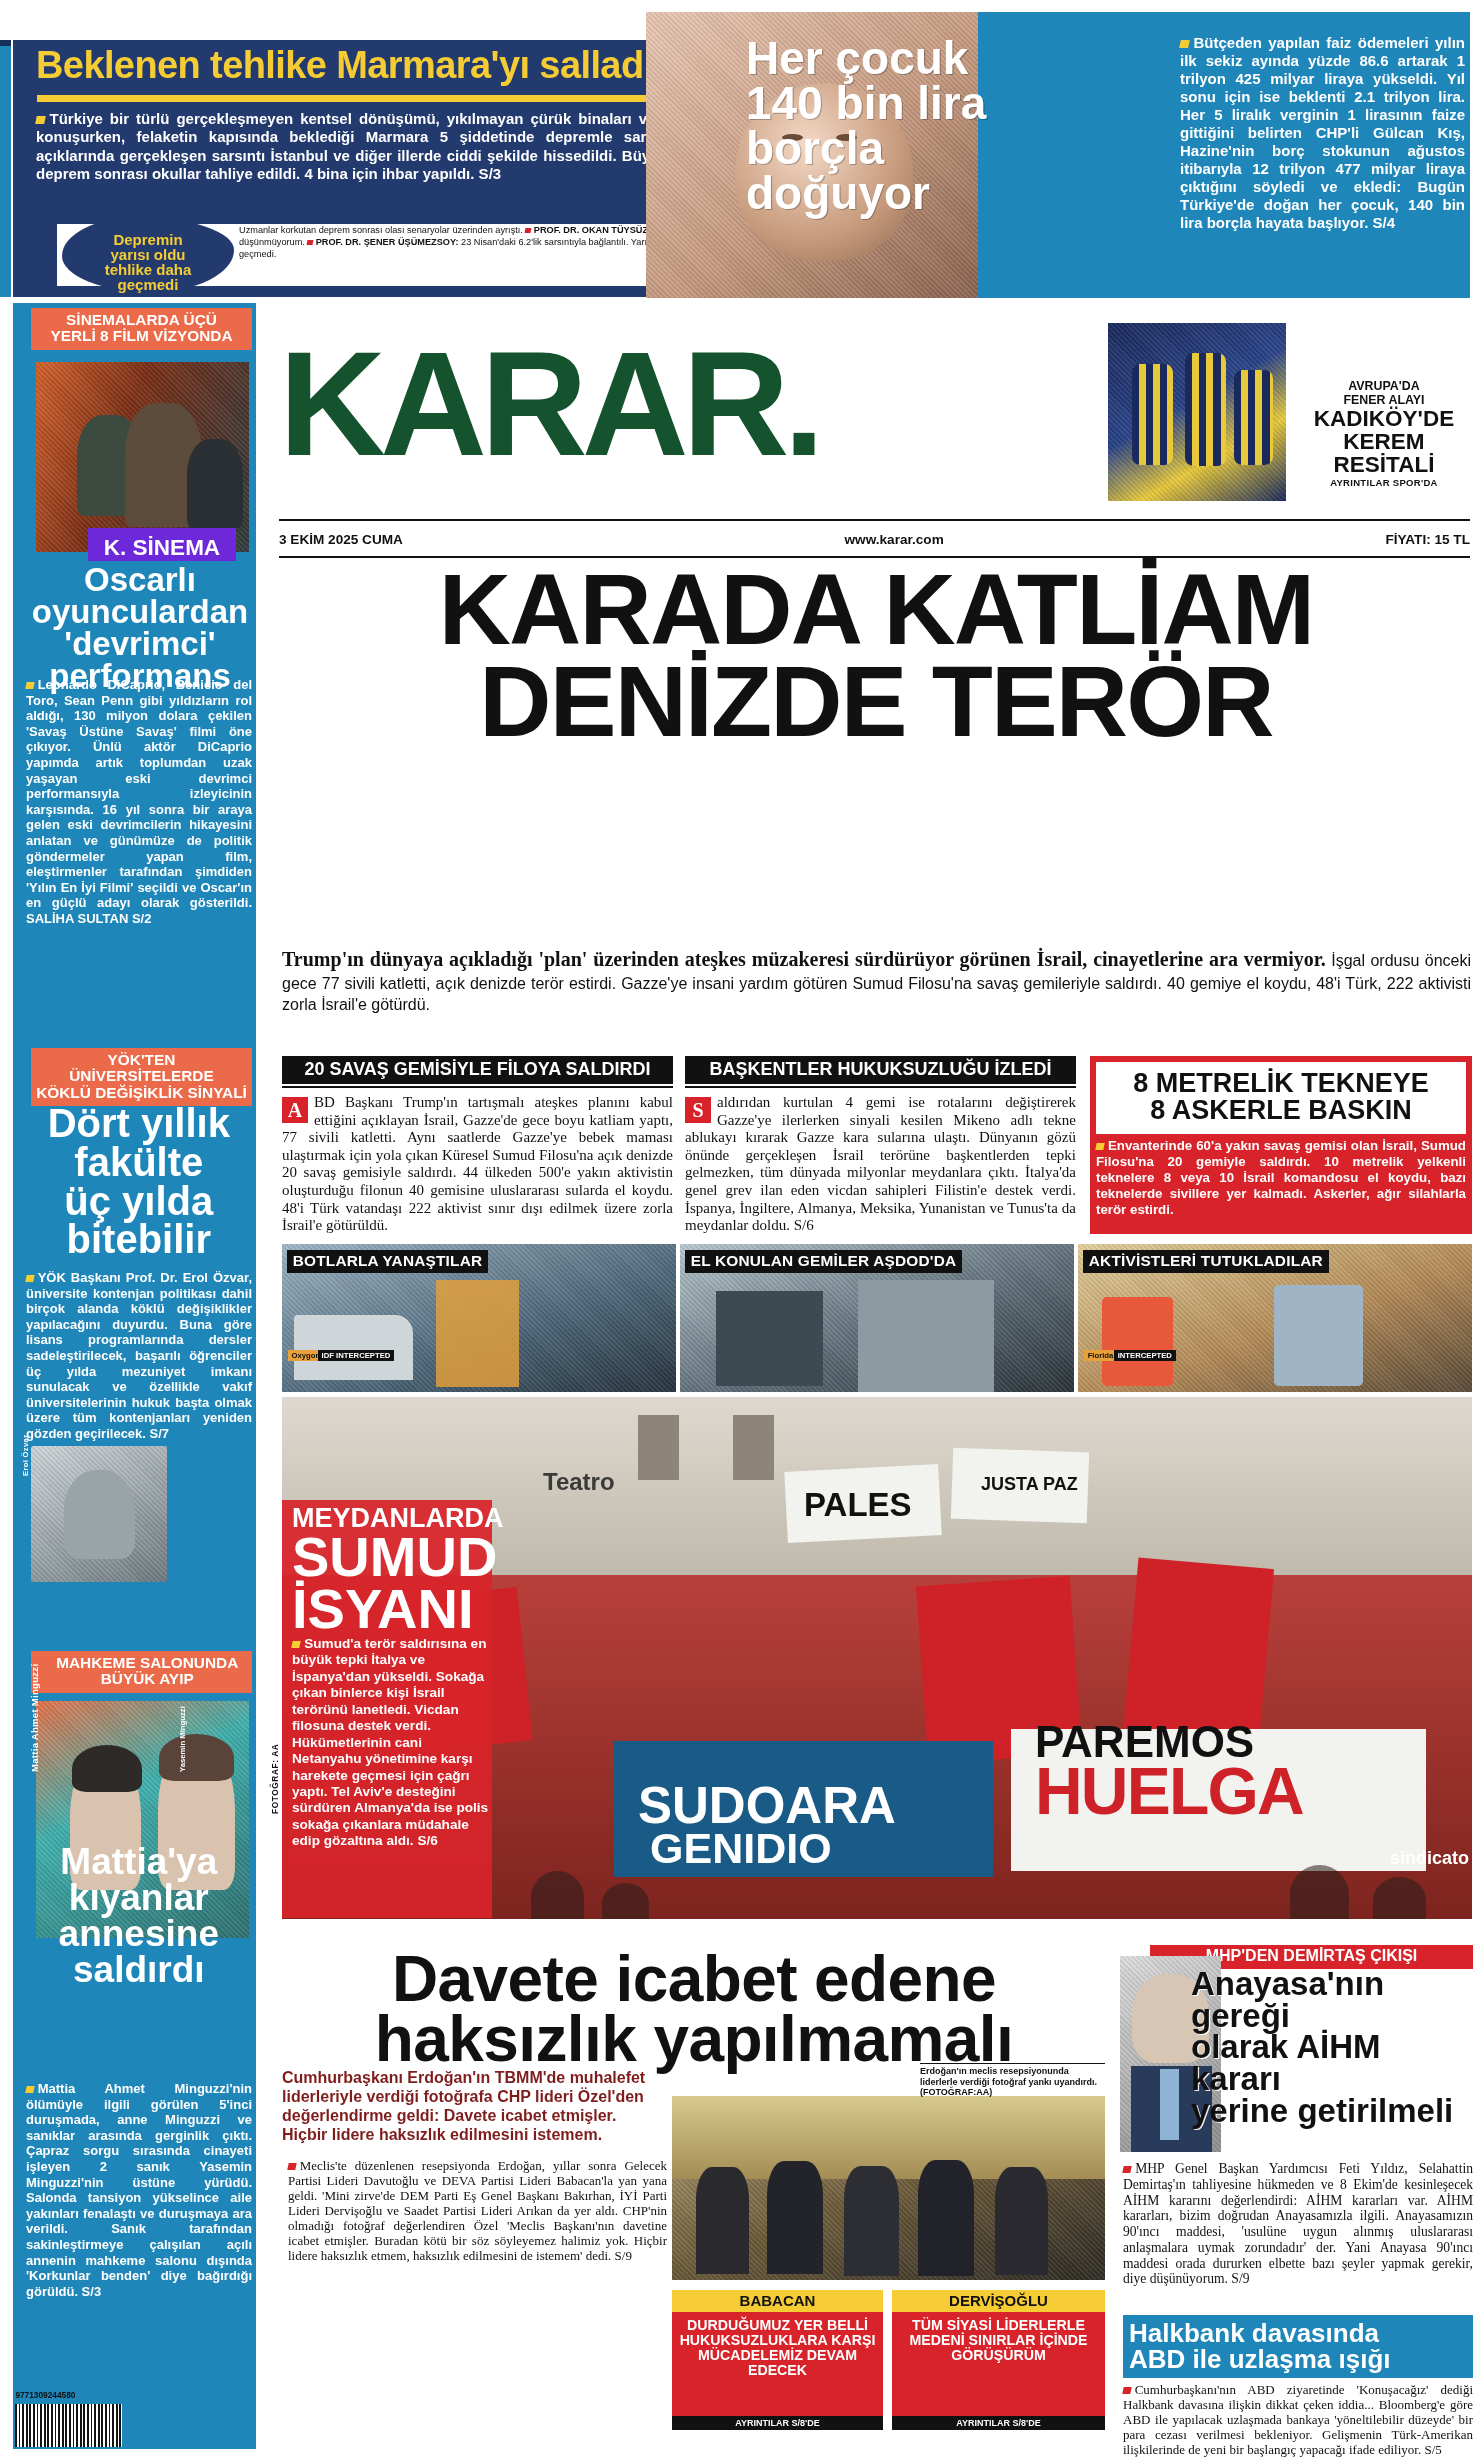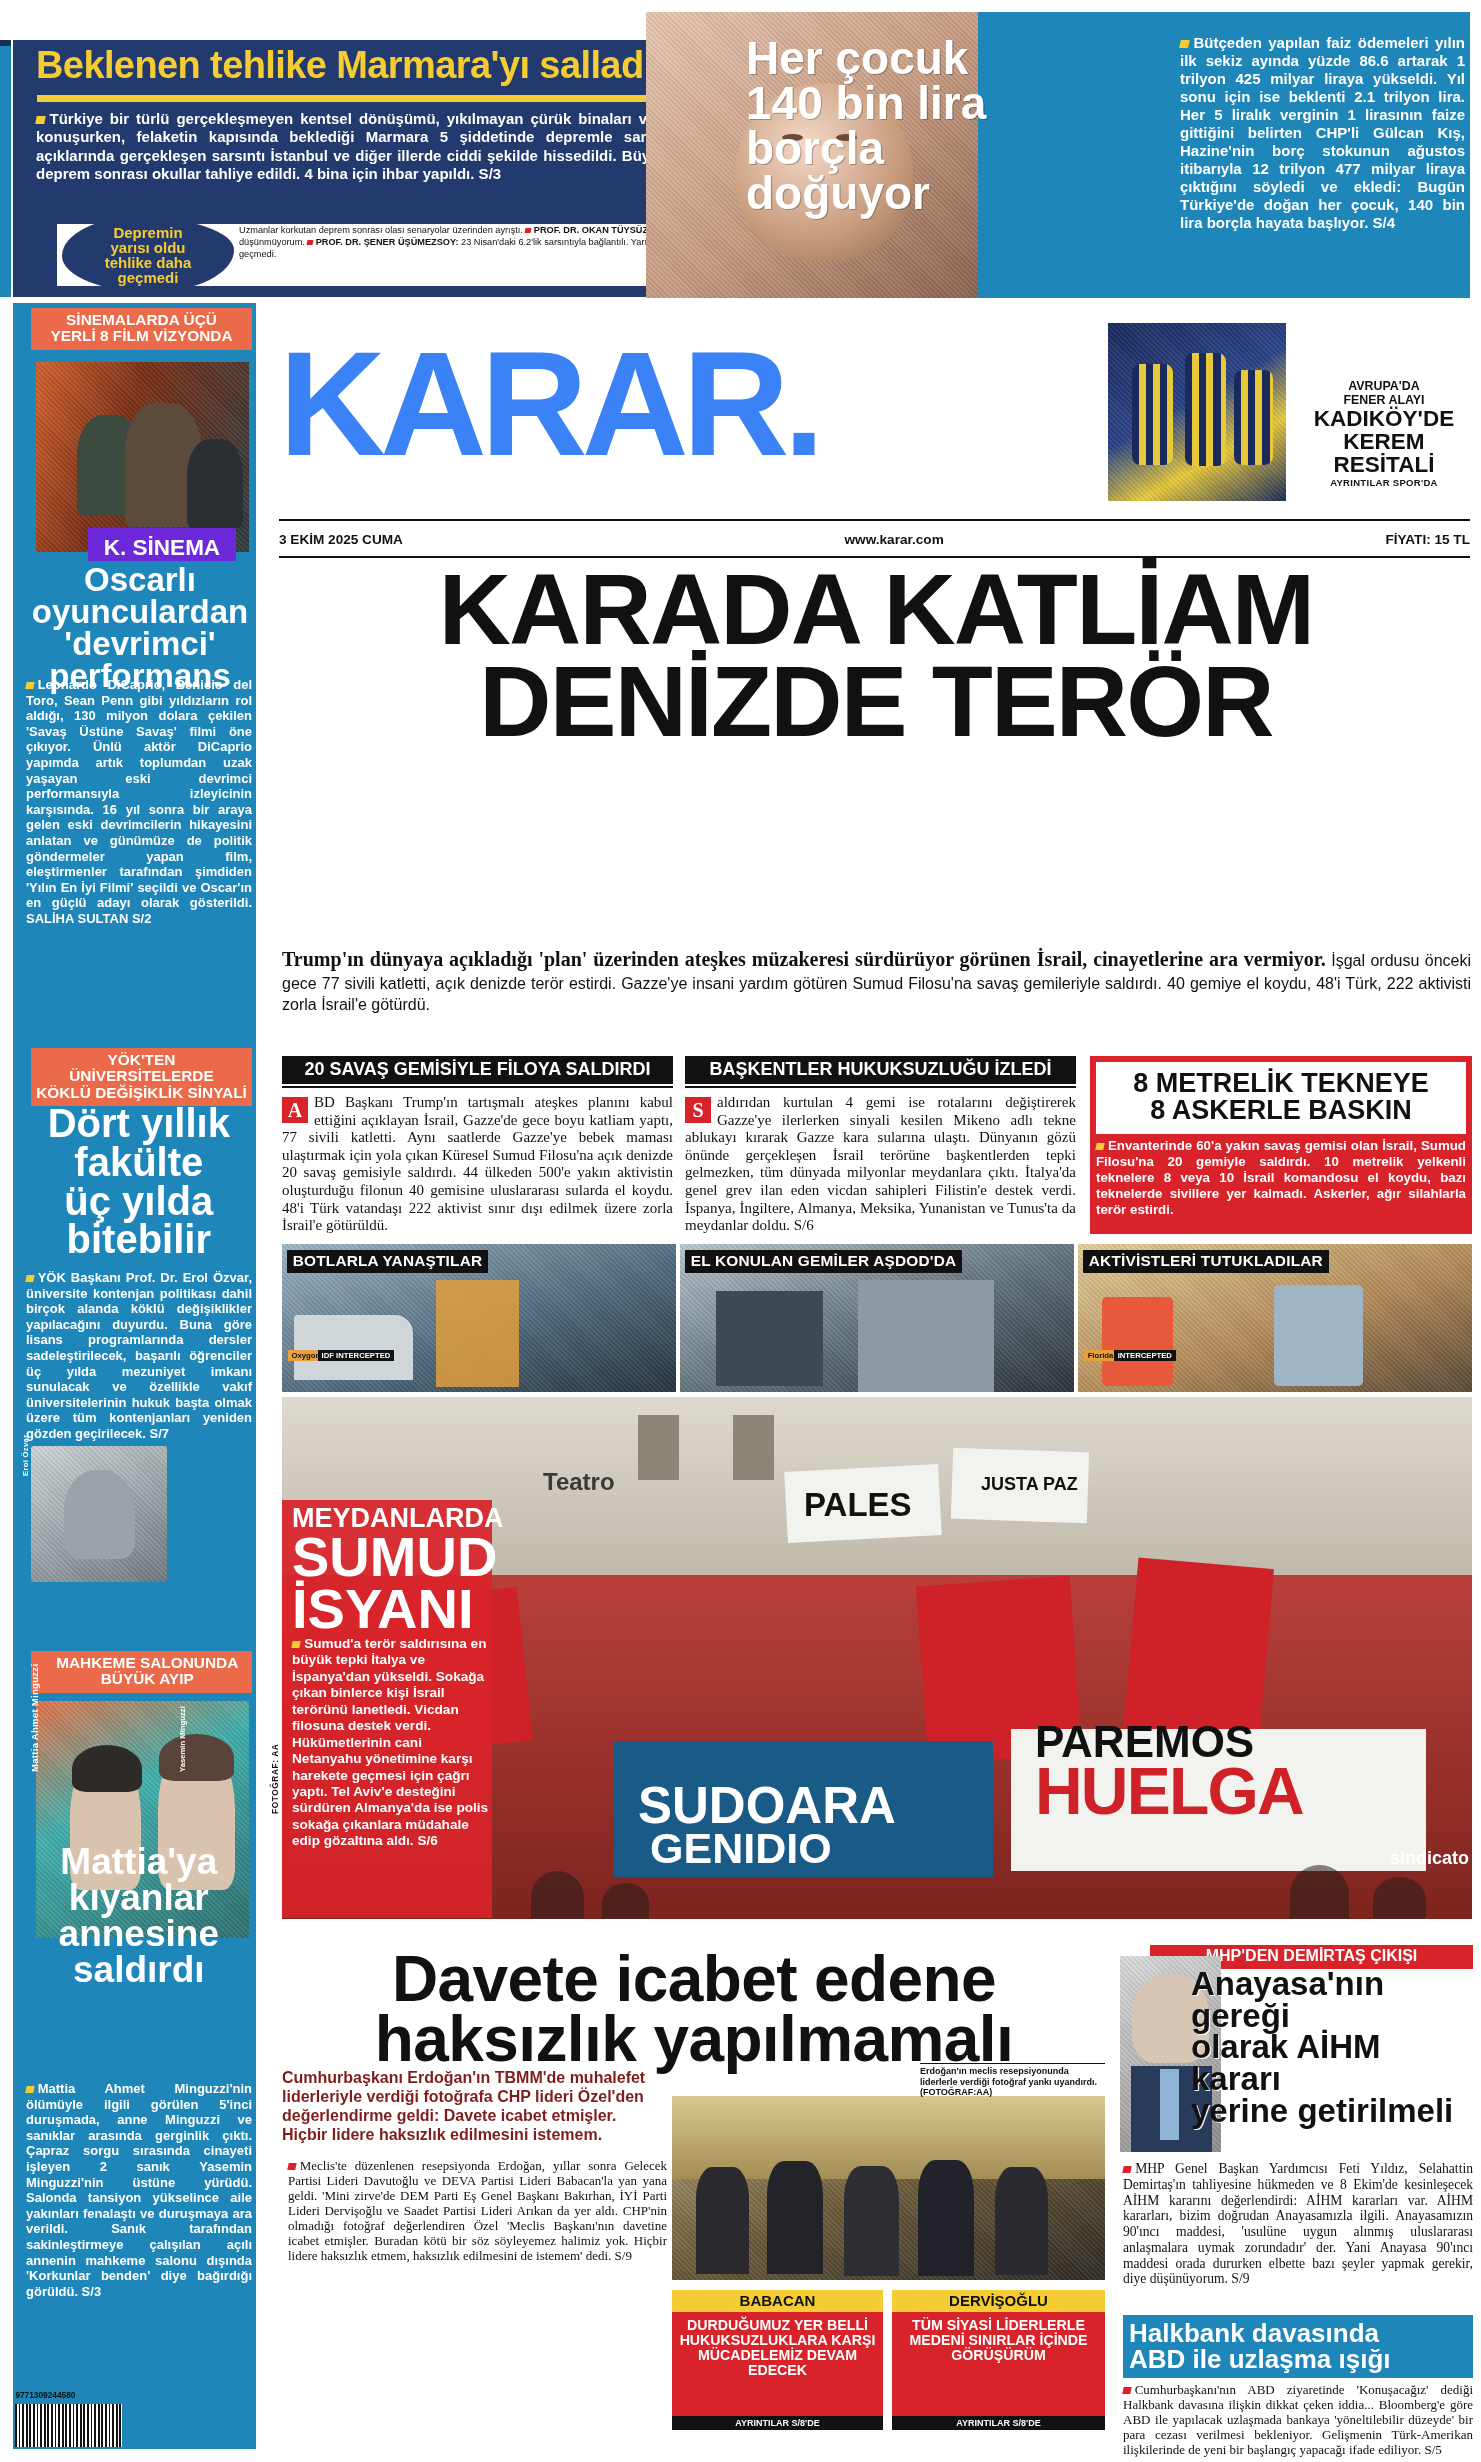--- a/index.html
+++ b/index.html
@@ -31,21 +31,21 @@
              font-stretch:condensed; }
   #eq-underline { left:37px; top:95px; width:780px; height:6.5px; background:#f5cc33; }
   #eq-body { left:36px; top:110px; width:771px; color:#fff; font-size:15px;
              line-height:1.22; font-weight:700; text-align:justify; }
 
   #eq-white { left:57px; top:224px; width:771px; height:62px; background:#fff; }
   #eq-burst { left:62px; top:217px; width:172px; height:75px; }
   #eq-burst .disk { position:absolute; inset:0; background:#223a6e;
         border-radius:44% 56% 48% 52% / 52% 44% 56% 48%; }
   #eq-burst .txt { position:absolute; inset:0; display:flex; flex-direction:column;
-        justify-content:center; align-items:center; color:#f5cc33; font-weight:700;
+        justify-content:flex-end; align-items:center; color:#f5cc33; font-weight:700;
         font-size:15px; line-height:1.0; text-align:center; }
   #eq-quotes { left:239px; top:225px; width:581px; font-size:9.2px; line-height:1.30;
         color:#111; }
   #eq-quotes b { font-weight:700; }
 
   #eq-map { left:765px; top:40px; width:142px; height:257px; border:4.1px solid #f5cc33;
         background:#7fa4bd; overflow:hidden; }
   #eq-map .sea { position:absolute; inset:0; background:linear-gradient(170deg,#4d7fa8,#2e6b95); }
   #eq-map .land { position:absolute; background:#c9c5b4; }
   #eq-map .lbl { position:absolute; color:#fff; font-size:6.5px; font-weight:700;
@@ -55,21 +55,21 @@
   #eq-map .star { position:absolute; background:#e03131; border-radius:50%; }
 
   #baby-box { left:646px; top:12px; width:824px; height:286px; background:#1e86b8; }
   #baby-img { left:646px; top:12px; width:332px; height:286px;
         background:linear-gradient(140deg,#e8c8b4,#c69a80 55%,#8a6450); overflow:hidden;}
   #baby-head { left:746px; top:36px; width:332px; color:#fff; font-weight:700;
         font-size:46px; line-height:.98; font-stretch:condensed;
         text-shadow:1.2px 1.2px 0 rgba(0,0,0,.25); }
   #baby-body { left:1180px; top:34px; width:285px; color:#fff; font-size:15px;
         line-height:1.2; font-weight:700; text-align:justify; }
-  #logo { left:279px; top:330px; font-size:148px; font-weight:800; color:#3b82f6;
+  #logo { left:279px; top:330px; font-size:148px; font-weight:800; color:#14532d;
         letter-spacing:-6px; line-height:1; font-stretch:condensed; }
   #fener-img { left:1108px; top:323px; width:178px; height:178px;
         background:linear-gradient(150deg,#1b2a5c,#2a4388 45%,#e8c93a 70%,#1b2a5c); }
   #fener-txt { left:1304px; top:379px; width:160px; color:#111; text-align:center;}
   #fener-txt .l1 { font-size:12.4px; font-weight:700; }
   #fener-txt .l2 { font-size:22.5px; font-weight:800; line-height:1.03; }
   #fener-txt .l3 { font-size:9.5px; font-weight:700; letter-spacing:0.3px; }
 
   #mast-rule { left:279px; top:519px; width:1191px; height:2.4px; background:#111; }
   #mast-meta { left:279px; top:524px; width:1191px; height:31px;

